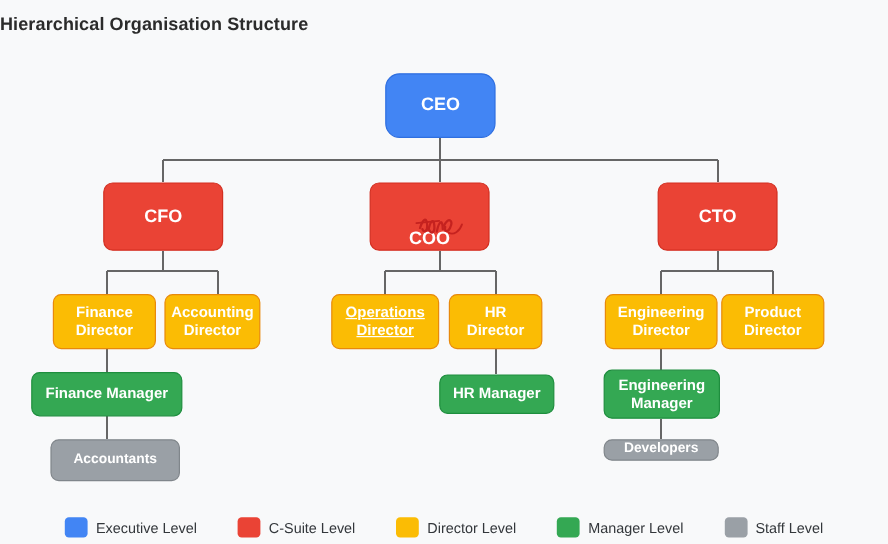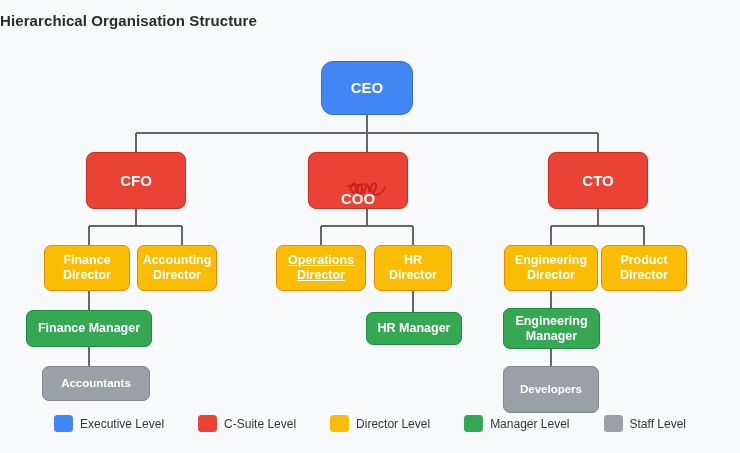--- a/index.html
+++ b/index.html
@@ -100,20 +100,21 @@
     width: 740px;
     display: flex;
     justify-content: center;
     align-items: center;
     gap: 34px;
   }
   .legend-item {
     display: flex;
     align-items: center;
     gap: 7px;
+    margin-top: 16px;
   }
   .legend-swatch {
     width: 19px;
     height: 17px;
     border-radius: 3.5px;
     display: block;
   }
   .legend-label {
     font-size: 12px;
     color: #33373b;
@@ -228,21 +229,21 @@
 
   <div class="node lvl-manager" style="left:503px; top:308px; width:97px; height:41px;">
     <span class="node-label">Engineering
 Manager</span>
   </div>
 
   <div class="node lvl-staff" style="left:42px; top:366px; width:108px; height:35px;">
     <span class="node-label">Accountants</span>
   </div>
 
-  <div class="node lvl-staff" style="left:503px; top:366px; width:96px; height:47px;">
+  <div class="node lvl-staff" style="left:503px; top:366px; width:96px; height:18px;">
     <span class="node-label">Developers</span>
   </div>
 
   <div class="legend">
     <div class="legend-item">
       <span class="legend-swatch" style="background:#4285f4;"></span>
       <span class="legend-label">Executive Level</span>
     </div>
     <div class="legend-item">
       <span class="legend-swatch" style="background:#ea4335;"></span>

